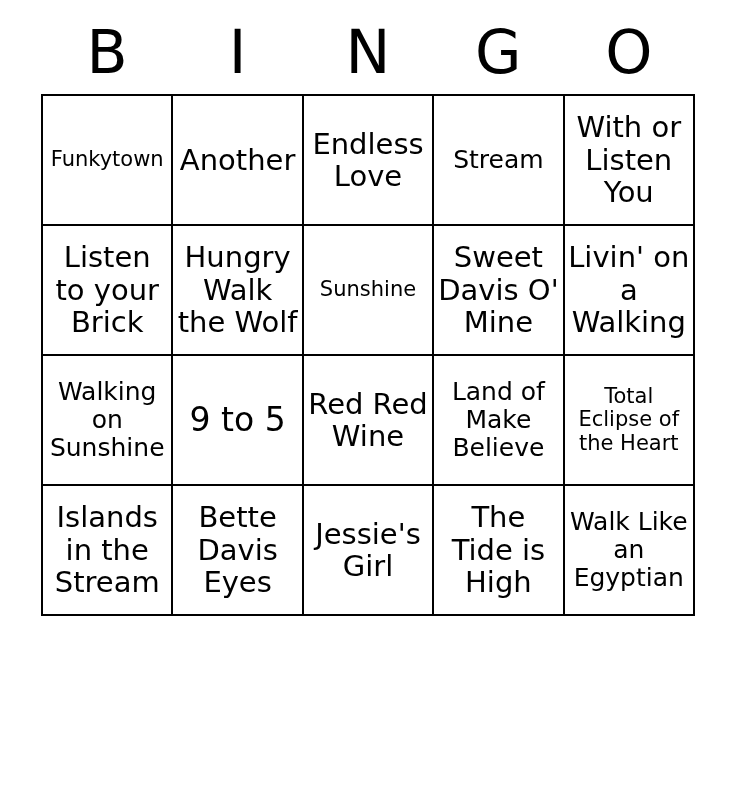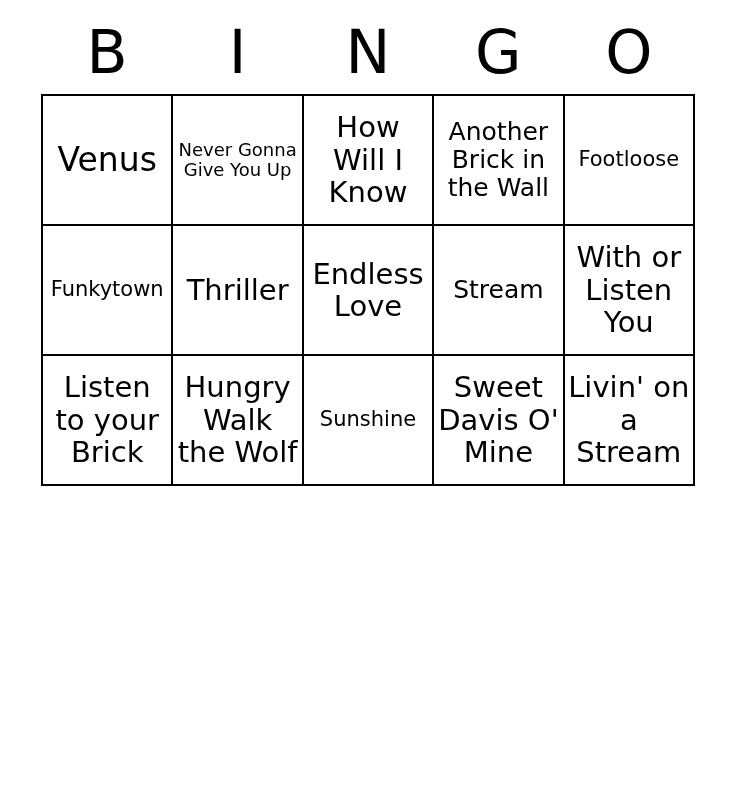--- a/index.html
+++ b/index.html
@@ -69,36 +69,43 @@
     <div class="header-cell">B</div>
     <div class="header-cell">I</div>
     <div class="header-cell">N</div>
     <div class="header-cell">G</div>
     <div class="header-cell">O</div>
   </div>
 
   <table class="grid">
     <tbody>
       <tr>
-        <td class="sz-xl">Venus</td>
-        <td class="sz-xs">Never Gonna Give You Up</td>
-        <td class="sz-lg">How Will I Know</td>
-        <td class="sz-md">Another Brick in the Wall</td>
-        <td class="sz-sm">Footloose</td>
-      </tr>
-      <tr>
         <td class="sz-sm">Funkytown</td>
-        <td class="sz-lg">Thriller</td>
+        <td class="sz-lg">Another</td>
         <td class="sz-lg">Endless Love</td>
         <td class="sz-md">Stream</td>
         <td class="sz-lg">With or Listen You</td>
       </tr>
       <tr>
         <td class="sz-lg">Listen to your Brick</td>
         <td class="sz-lg">Hungry Walk the Wolf</td>
         <td class="sz-sm">Sunshine</td>
         <td class="sz-lg">Sweet Davis O' Mine</td>
-        <td class="sz-lg">Livin' on a Stream</td>
+        <td class="sz-lg">Livin' on a Walking</td>
+      </tr>
+      <tr>
+        <td class="sz-md">Walking on Sunshine</td>
+        <td class="sz-xl">9 to 5</td>
+        <td class="sz-lg">Red Red Wine</td>
+        <td class="sz-md">Land of Make Believe</td>
+        <td class="sz-sm">Total Eclipse of the Heart</td>
+      </tr>
+      <tr>
+        <td class="sz-lg">Islands in the Stream</td>
+        <td class="sz-lg">Bette Davis Eyes</td>
+        <td class="sz-lg">Jessie's Girl</td>
+        <td class="sz-lg">The Tide is High</td>
+        <td class="sz-md">Walk Like an Egyptian</td>
       </tr>
     </tbody>
   </table>
 
 </div>
 
 </body></html>

